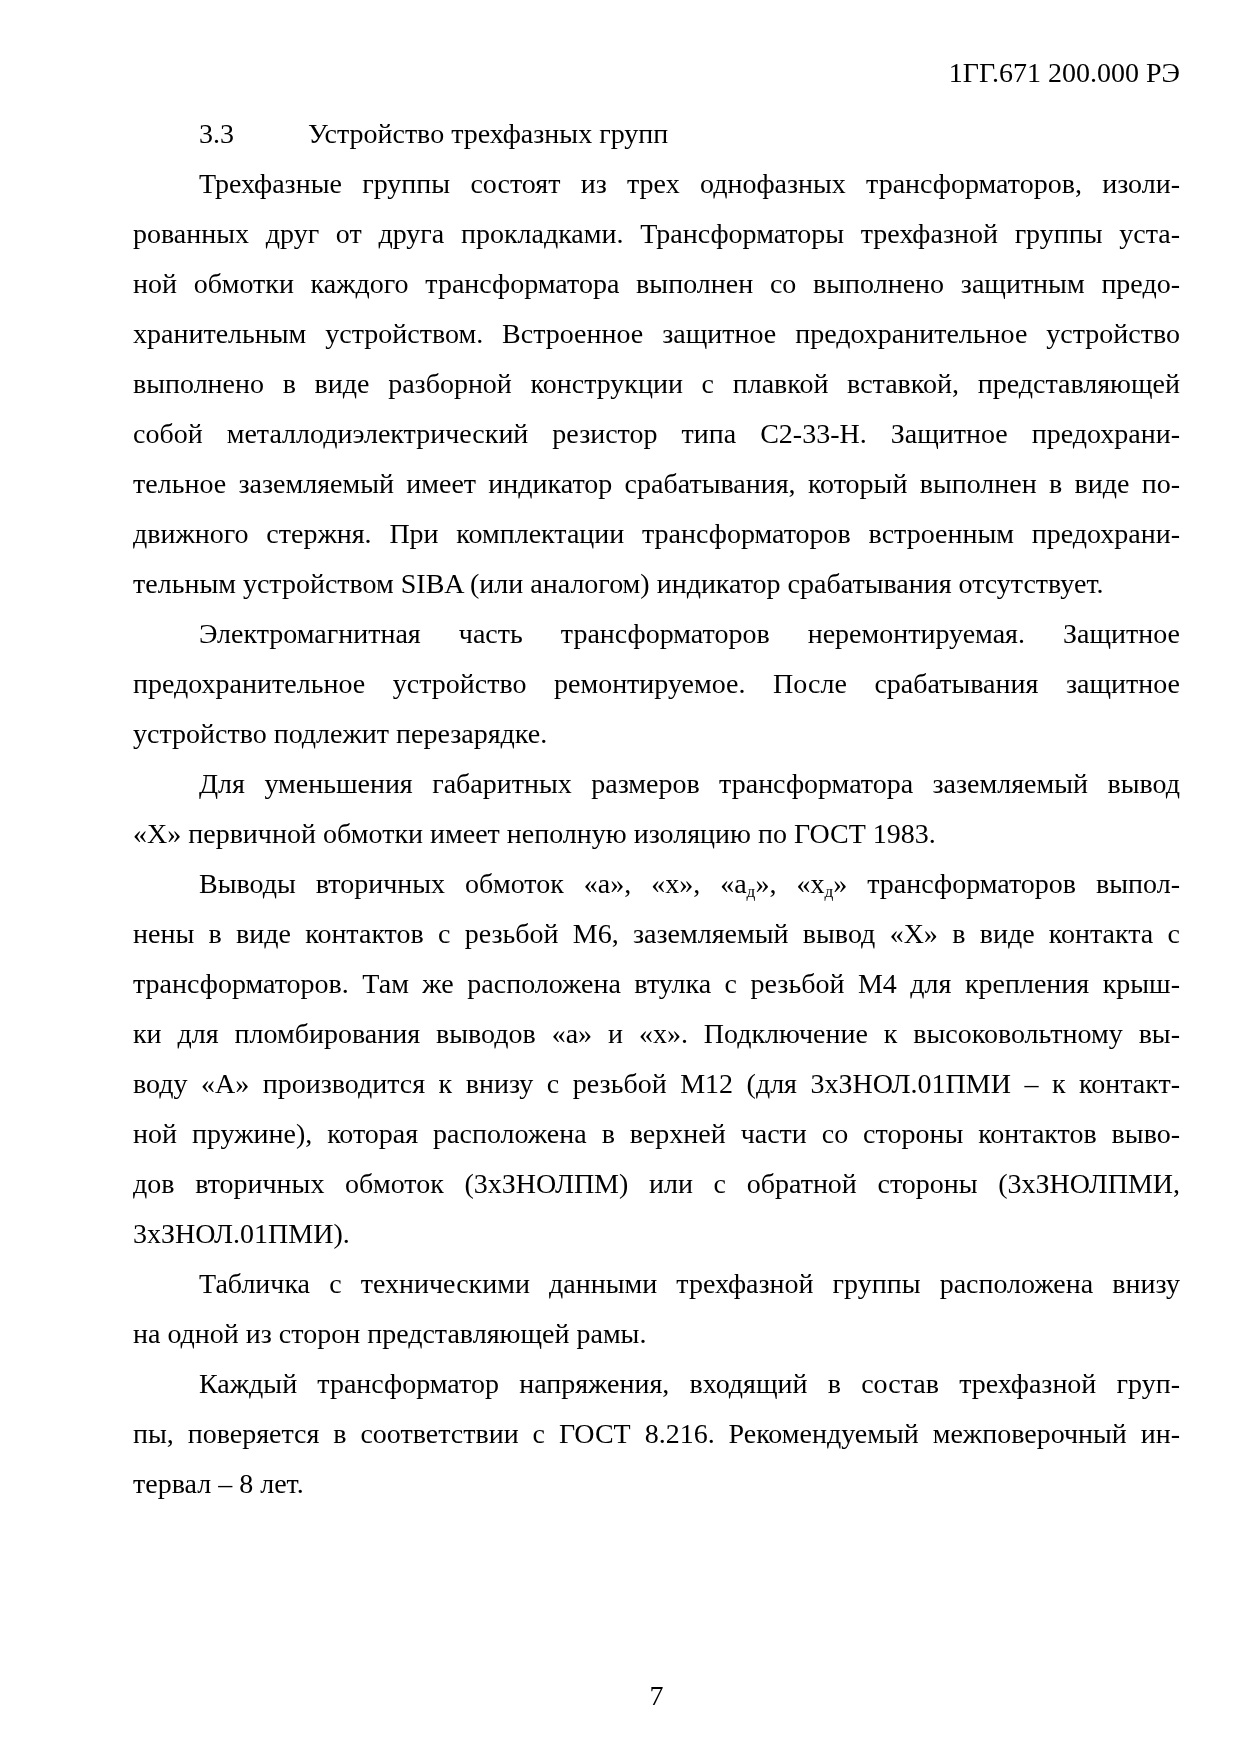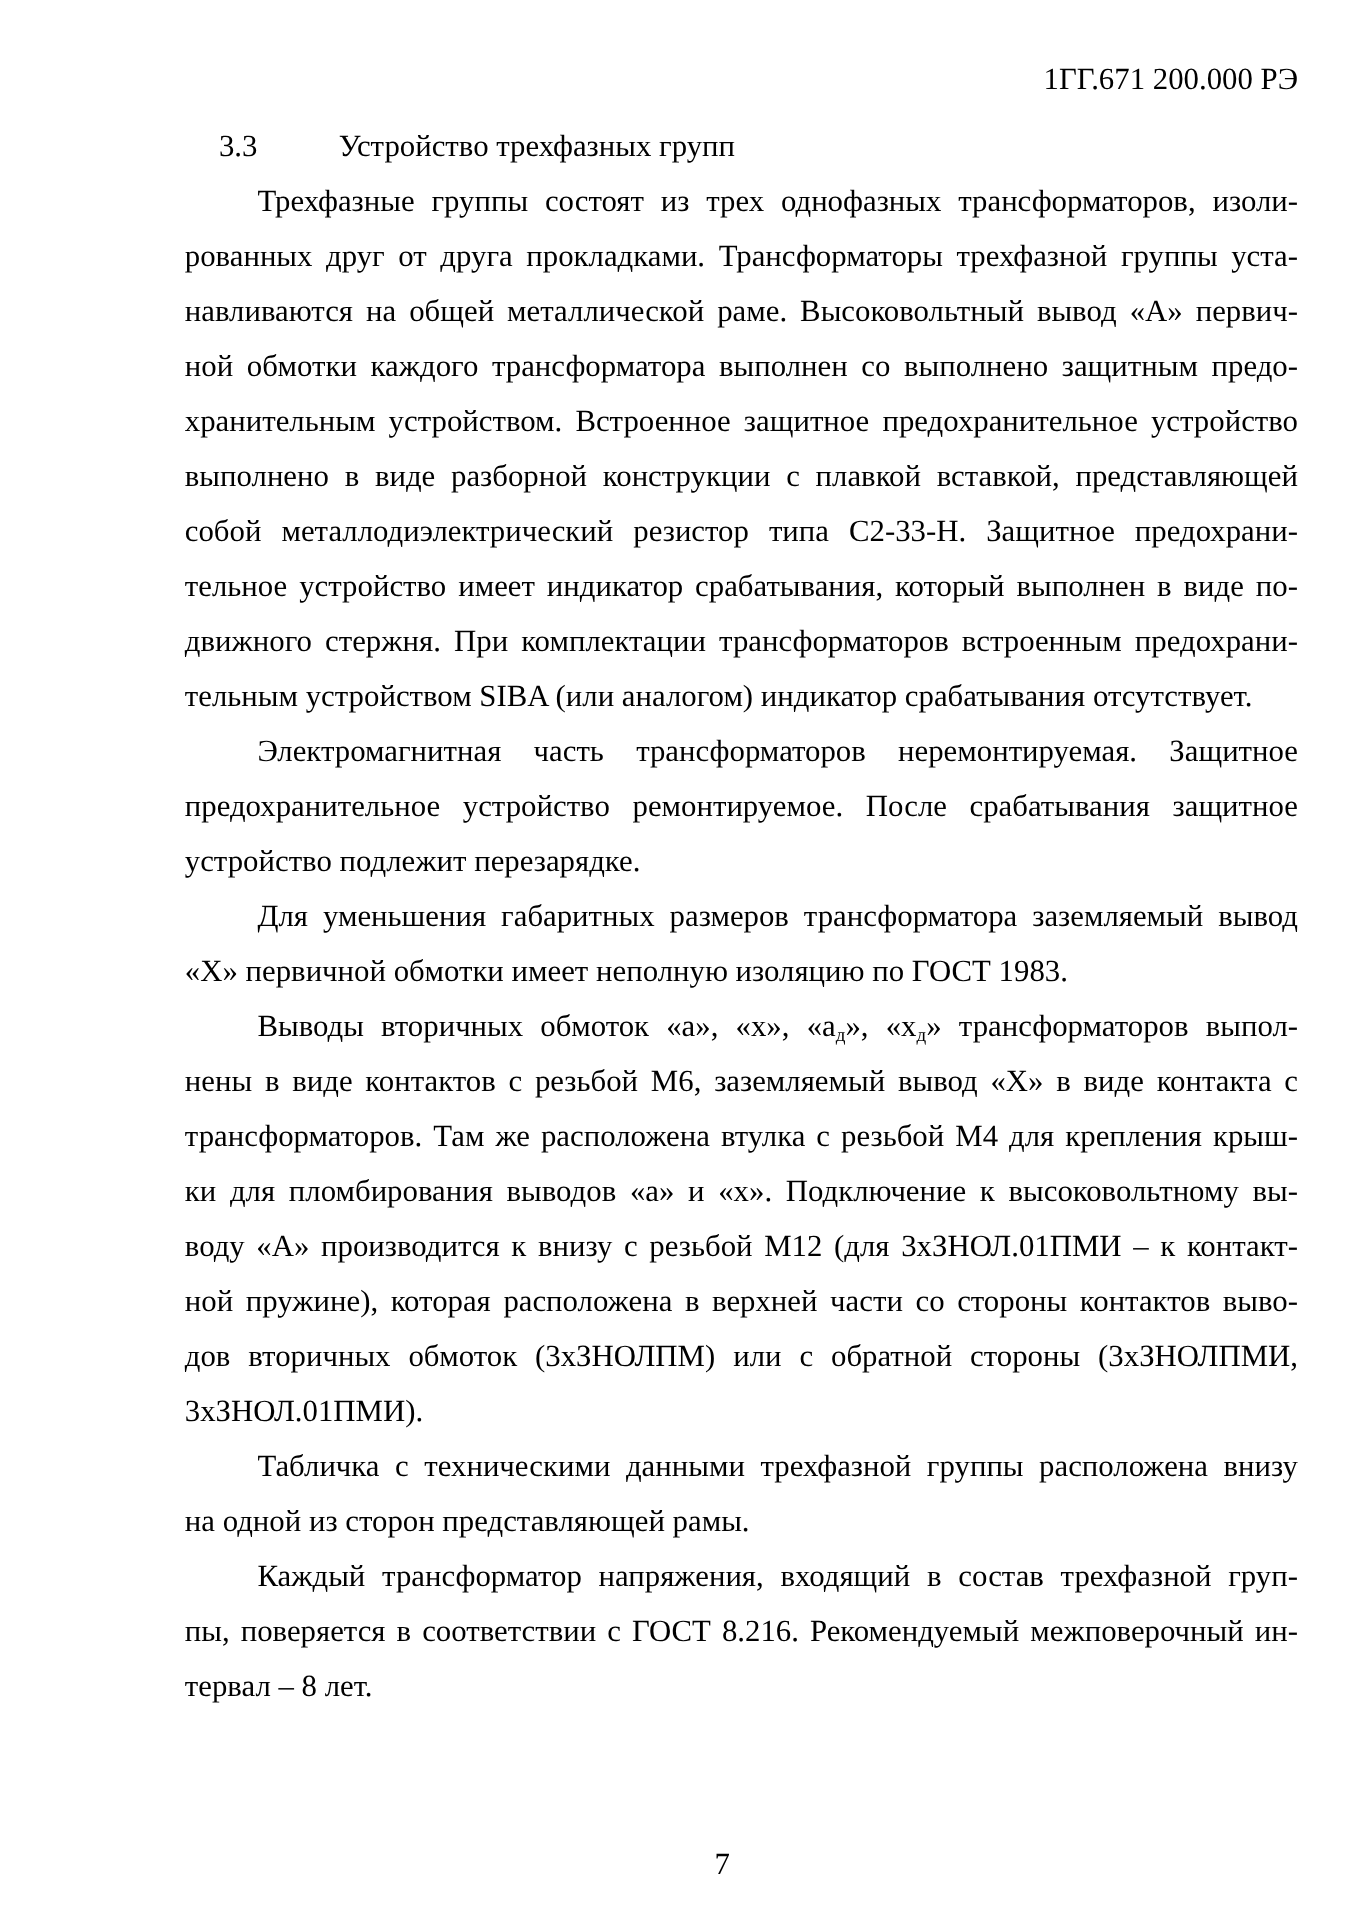--- a/index.html
+++ b/index.html
@@ -40,21 +40,20 @@
       text-indent: 66px;
       white-space: nowrap;
     }
     .heading-title {
       margin-left: 74px;
     }
     .line {
       line-height: 50px;
       text-align: justify;
       text-align-last: justify;
-      margin-left: 35px;
     }
     .line.first {
       text-indent: 66px;
     }
     .line.last {
       text-align-last: left;
     }
     sub {
       font-size: 0.62em;
       line-height: 0;
@@ -81,26 +80,25 @@
 
   <div class="content">
 
     <div class="heading">
       <span>3.3</span><span class="heading-title">Устройство трехфазных групп</span>
     </div>
 
     <div id="paragraphs">
         <div class="line first">Трехфазные группы состоят из трех однофазных трансформаторов, изоли-</div>
         <div class="line">рованных друг от друга прокладками. Трансформаторы трехфазной группы уста-</div>
-        <div class="line">навливаются на общей металлической раме. Высоковольтный вывод «А» первич-</div>
         <div class="line">ной обмотки каждого трансформатора выполнен со выполнено защитным предо-</div>
         <div class="line">хранительным устройством. Встроенное защитное предохранительное устройство</div>
         <div class="line">выполнено в виде разборной конструкции с плавкой вставкой, представляющей</div>
         <div class="line">собой металлодиэлектрический резистор типа С2-33-Н. Защитное предохрани-</div>
-        <div class="line">тельное устройство имеет индикатор срабатывания, который выполнен в виде по-</div>
+        <div class="line">тельное заземляемый имеет индикатор срабатывания, который выполнен в виде по-</div>
         <div class="line">движного стержня. При комплектации трансформаторов встроенным предохрани-</div>
         <div class="line last">тельным устройством SIBA (или аналогом) индикатор срабатывания отсутствует.</div>
         <div class="line first">Электромагнитная часть трансформаторов неремонтируемая. Защитное</div>
         <div class="line">предохранительное устройство ремонтируемое. После срабатывания защитное</div>
         <div class="line last">устройство подлежит перезарядке.</div>
         <div class="line first">Для уменьшения габаритных размеров трансформатора заземляемый вывод</div>
         <div class="line last">«Х» первичной обмотки имеет неполную изоляцию по ГОСТ 1983.</div>
         <div class="line first"><span>Выводы вторичных обмоток «а», «х», «а</span><sub>д</sub><span>», «х</span><sub>д</sub><span>» трансформаторов выпол-</span></div>
         <div class="line">нены в виде контактов с резьбой М6, заземляемый вывод «Х» в виде контакта с</div>
         <div class="line">трансформаторов. Там же расположена втулка с резьбой М4 для крепления крыш-</div>

